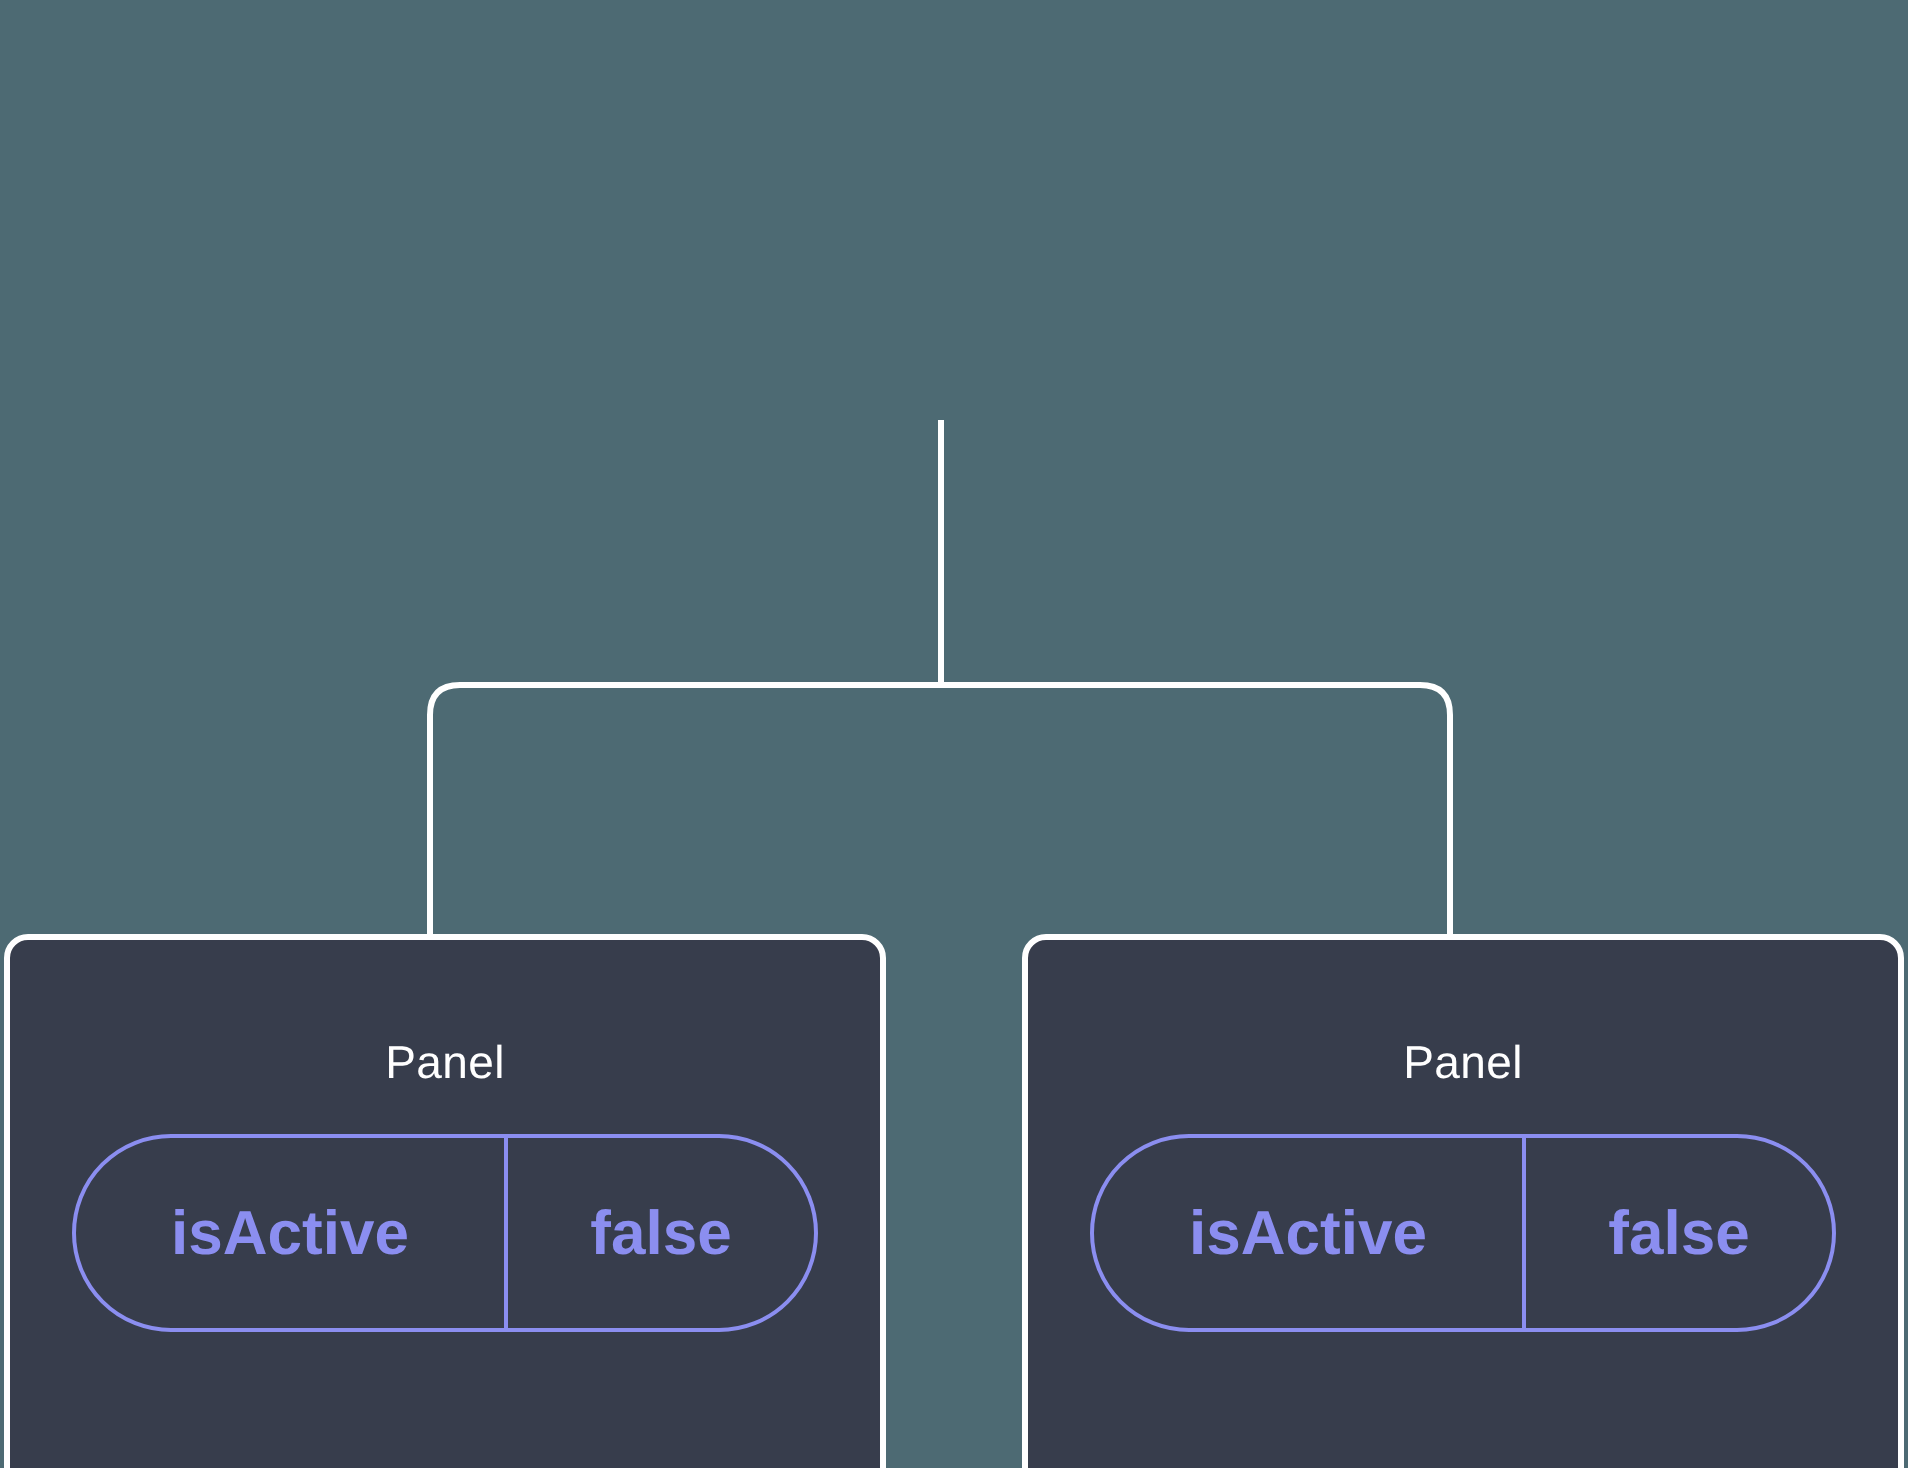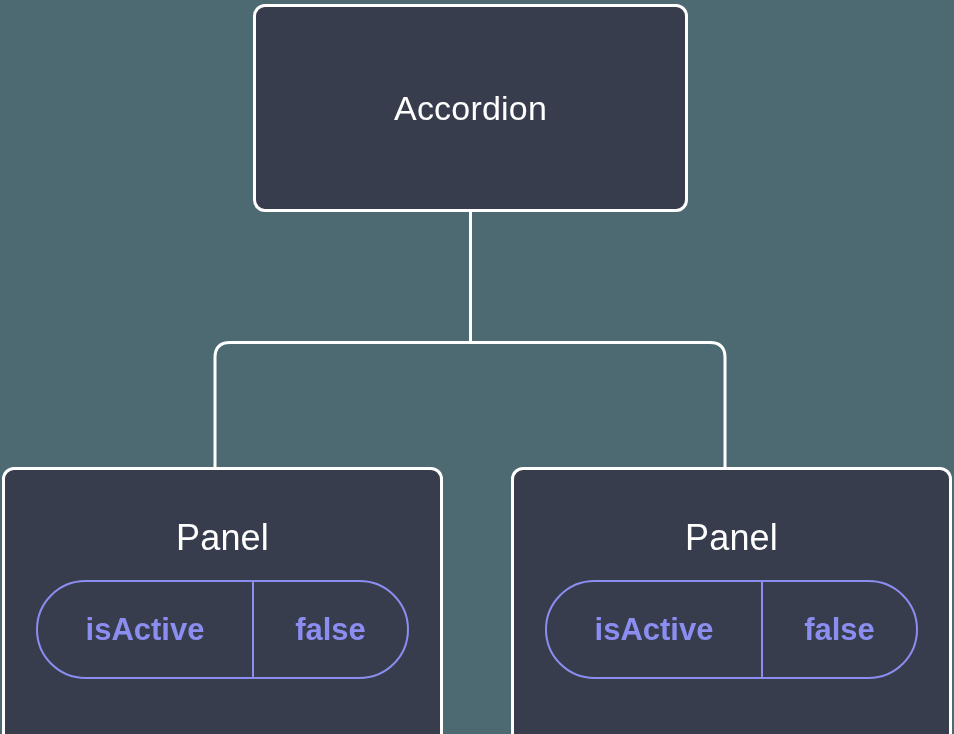--- a/index.html
+++ b/index.html
@@ -69,21 +69,21 @@
     top: 467px;
     justify-content: flex-start;
     padding-top: 50px;
   }
 
   .node-panel-left  { left: 2px; }
   .node-panel-right { left: 511px; }
 
   .node-title-panel {
     color: #ffffff;
-    font-size: 36px;
+    font-size: 23px;
     font-weight: 400;
     letter-spacing: 0.2px;
     line-height: 1;
     text-align: center;
     margin-bottom: 24px;
   }
 
   
   .state-pill {
     box-sizing: border-box;
@@ -127,23 +127,20 @@
 <div id="canvas">
 
   <svg id="connectors" viewBox="0 0 954 734" width="954" height="734" fill="none">
 
     <path d="M 470.5 210 L 470.5 343" stroke="#ffffff" stroke-width="3" stroke-linecap="butt"></path>
 
     <path d="M 470 342.5 L 230 342.5 Q 215 342.5 215 357.5 L 215 470" stroke="#ffffff" stroke-width="3" stroke-linecap="butt"></path>
     <path d="M 470 342.5 L 710 342.5 Q 725 342.5 725 357.5 L 725 470" stroke="#ffffff" stroke-width="3" stroke-linecap="butt"></path>
   </svg>
 
-  <div class="node node-root">
-    <div class="node-title-root">Accordion</div>
-  </div>
 
   <div class="node node-panel node-panel-left">
     <div class="node-title-panel">Panel</div>
     <div class="state-pill">
       <div class="state-key">isActive</div>
       <div class="state-divider"></div>
       <div class="state-value">false</div>
     </div>
   </div>
 

